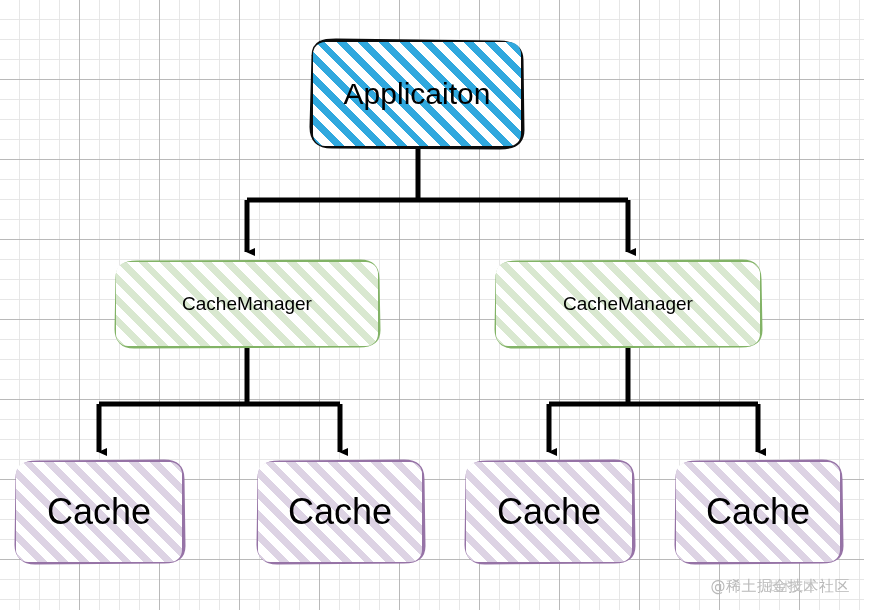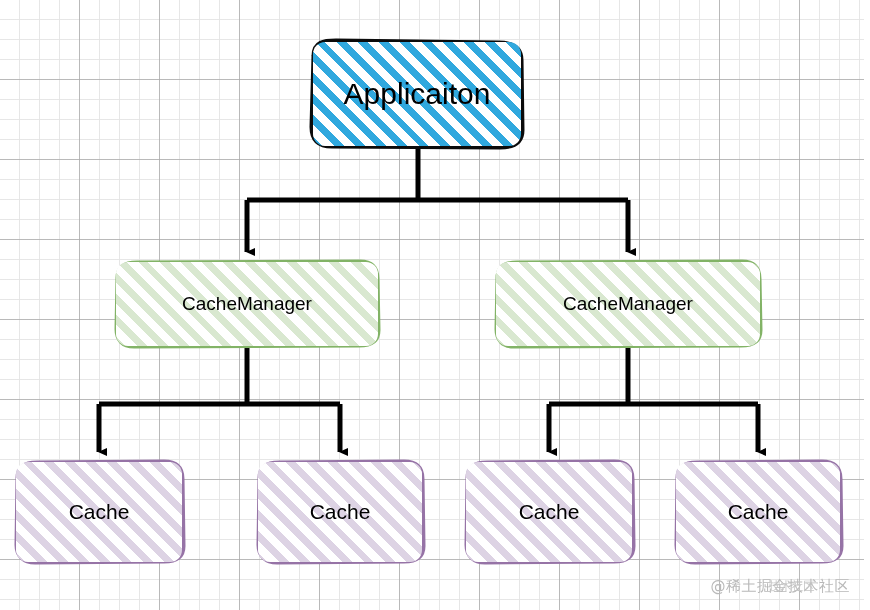--- a/index.html
+++ b/index.html
@@ -82,21 +82,21 @@
   .fill-purple {
     background-color: #ffffff;
     background-image: repeating-linear-gradient(
         45deg,
         #ddd3e4 0px, #ddd3e4 7px,
         #ffffff 7px, #ffffff 15px);
   }
 
   .label-app { font-size: 30px; }
   .label-cm  { font-size: 19px; }
-  .label-cache { font-size: 21px; }
+  .label-cache { font-size: 36px; }
 
   
   #watermark {
     position: absolute;
     right: 14px;
     bottom: 14px;
     font-size: 15px;
     color: #b9b9b9;
     white-space: nowrap;
     font-family: "DejaVu Sans", sans-serif;

